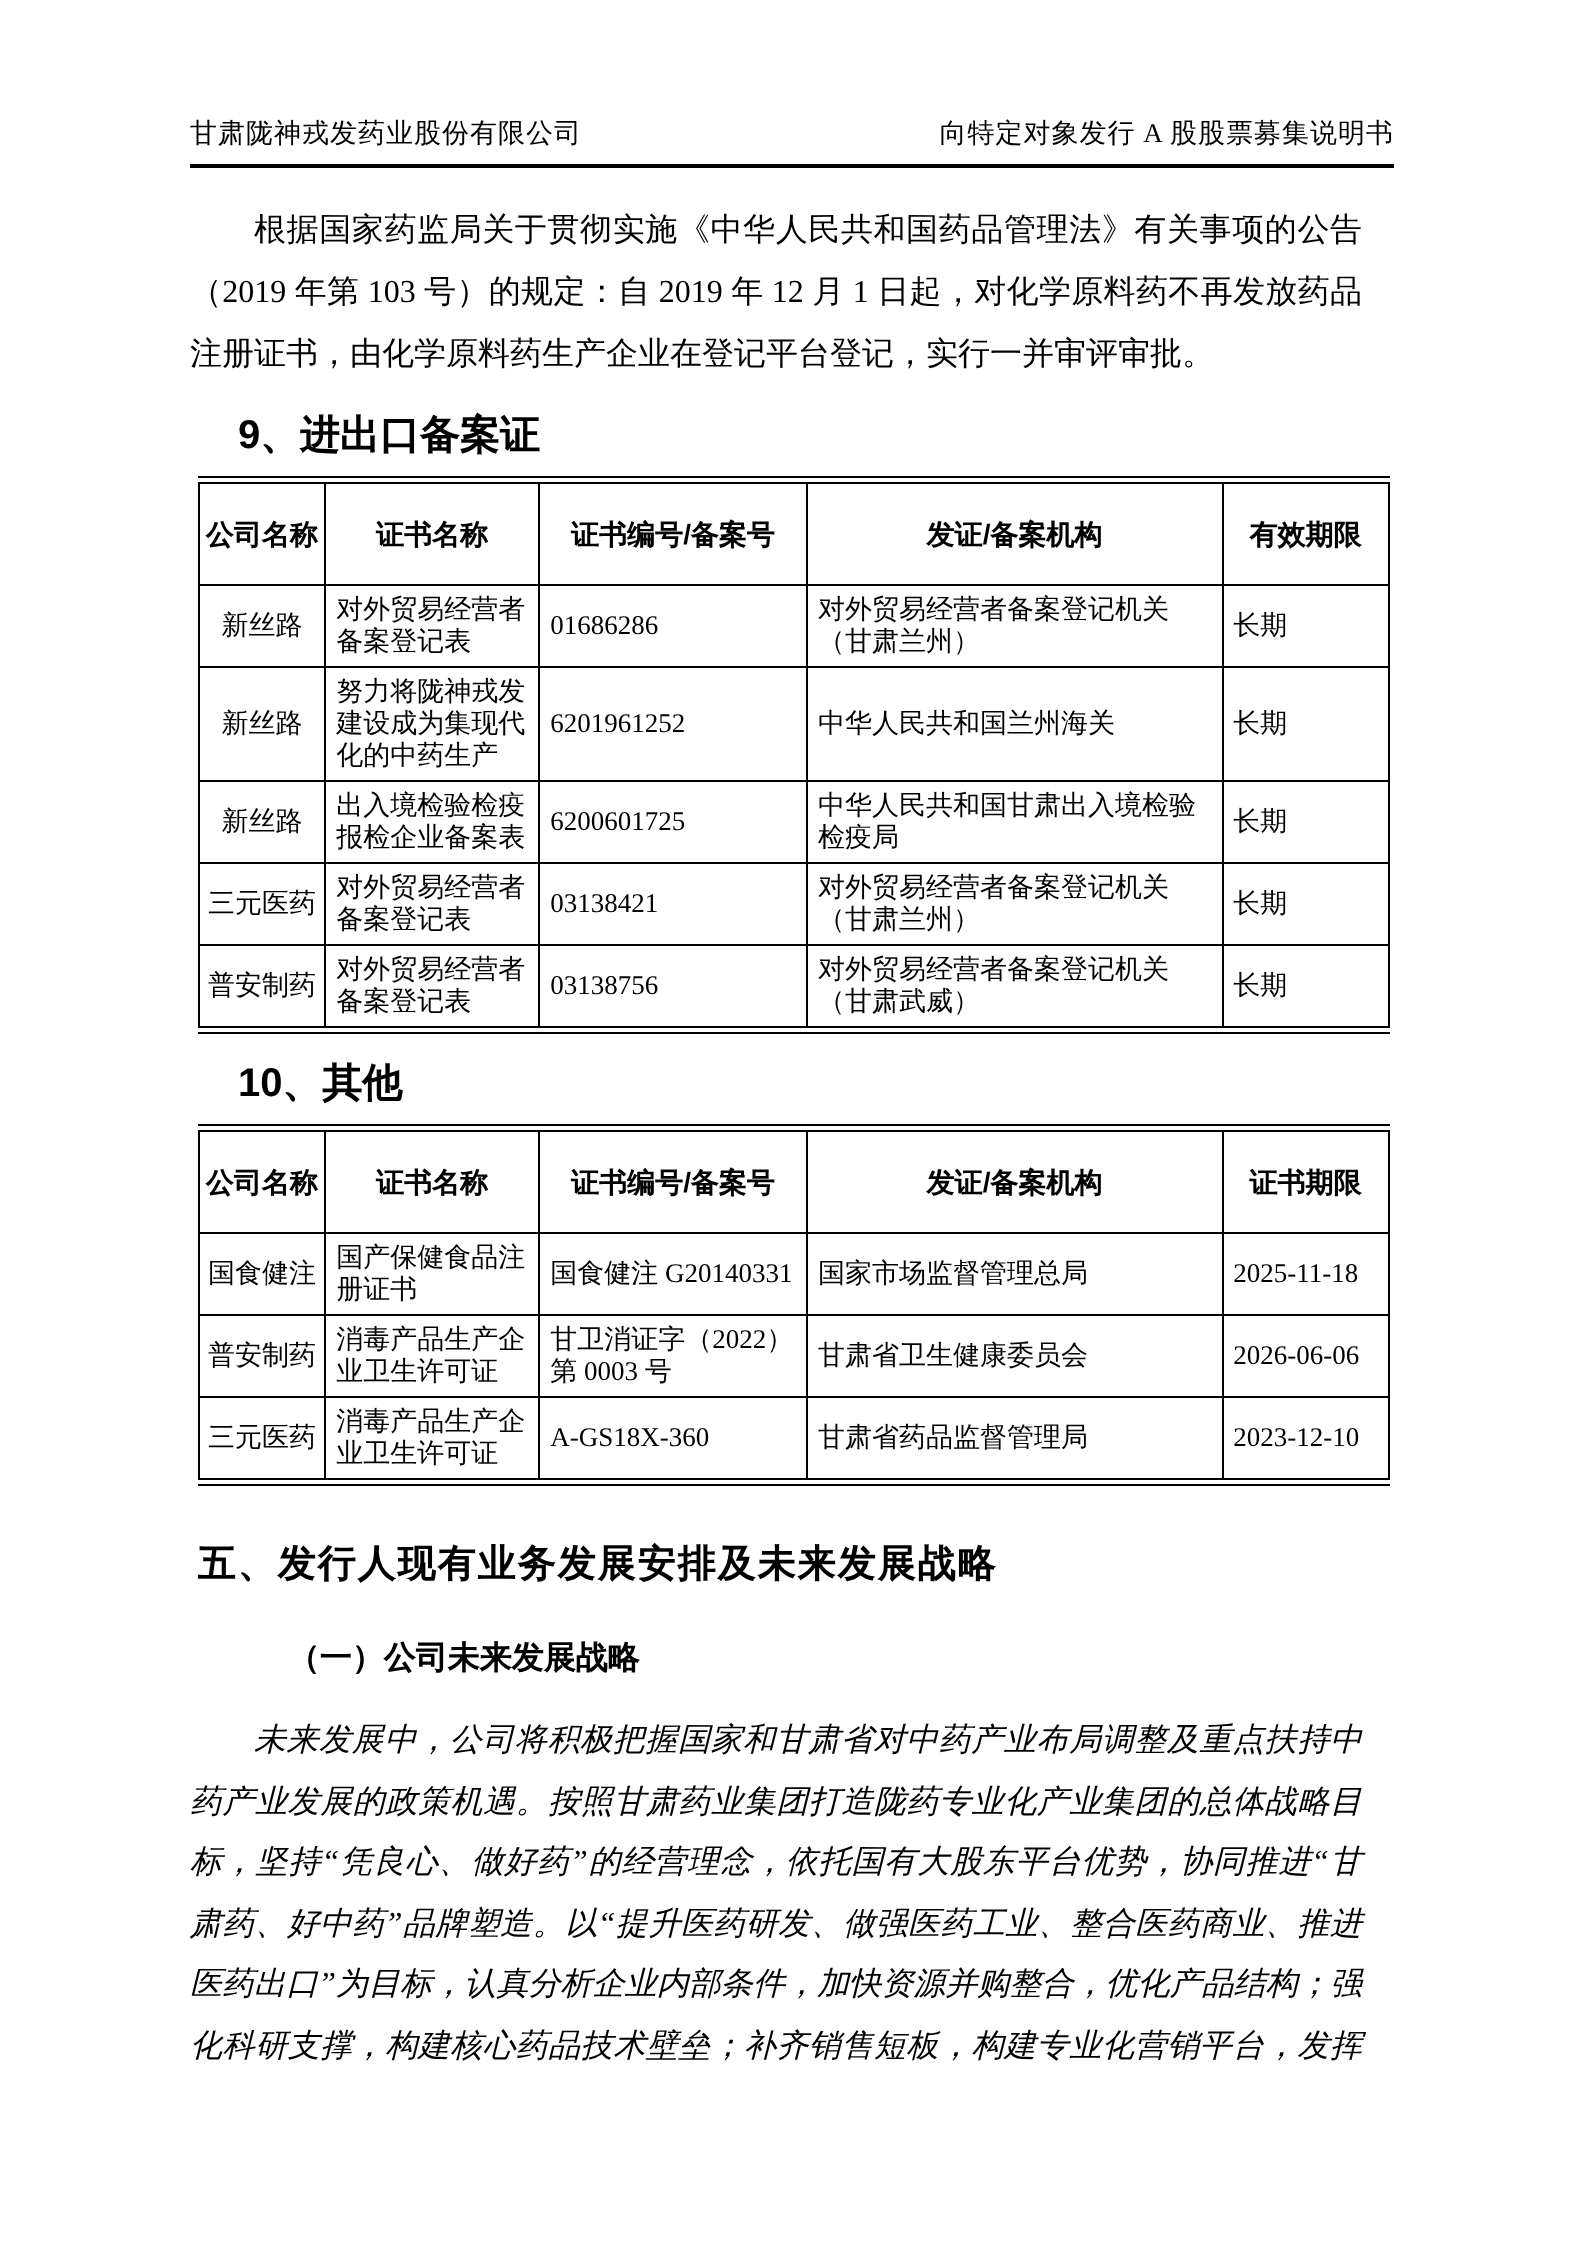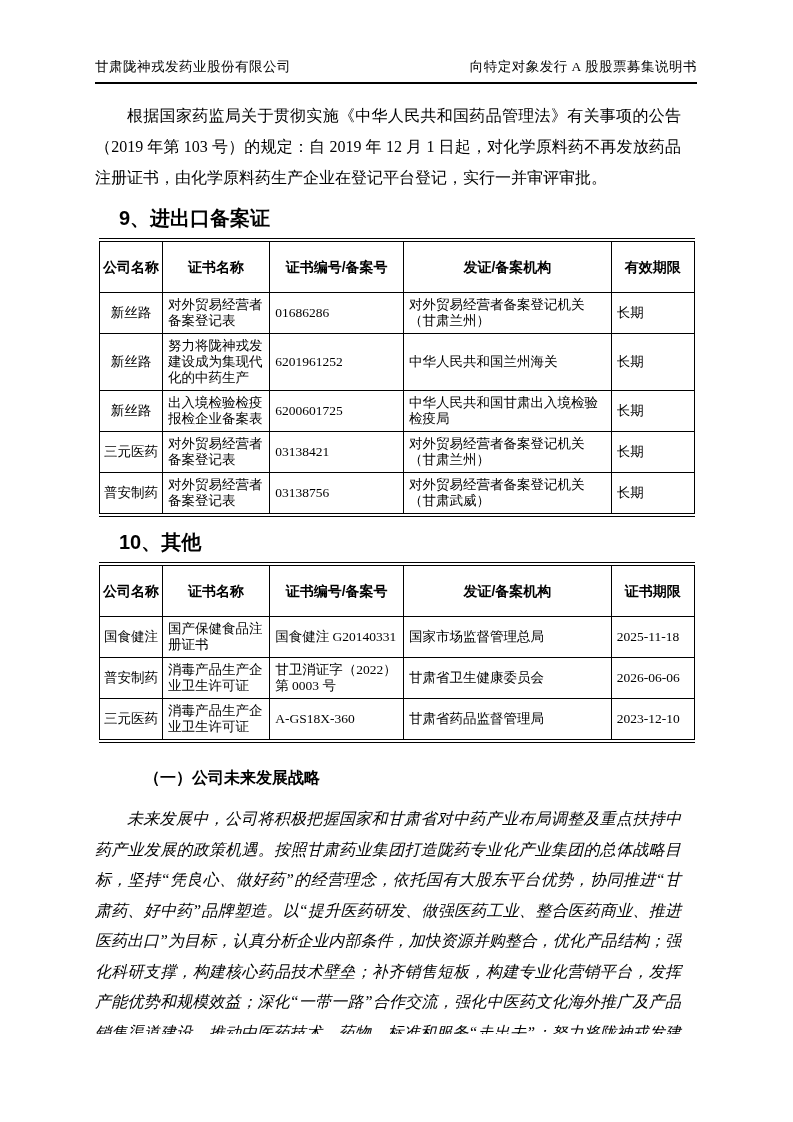--- a/index.html
+++ b/index.html
@@ -207,20 +207,21 @@
         <tr>
           <td class="c-company">三元医药</td>
           <td>消毒产品生产企业卫生许可证</td>
           <td>A-GS18X-360</td>
           <td>甘肃省药品监督管理局</td>
           <td>2023-12-10</td>
         </tr>
       </tbody>
     </table>
 
+    <div class="h-chapter">五、发行人现有业务发展安排及未来发展战略</div>
 
     <div class="h-sub">（一）公司未来发展战略</div>
 
     <p class="para body2">未来发展中，公司将积极把握国家和甘肃省对中药产业布局调整及重点扶持中药产业发展的政策机遇。按照甘肃药业集团打造陇药专业化产业集团的总体战略目标，坚持“凭良心、做好药”的经营理念，依托国有大股东平台优势，协同推进“甘肃药、好中药”品牌塑造。以“提升医药研发、做强医药工业、整合医药商业、推进医药出口”为目标，认真分析企业内部条件，加快资源并购整合，优化产品结构；强化科研支撑，构建核心药品技术壁垒；补齐销售短板，构建专业化营销平台，发挥产能优势和规模效益；深化“一带一路”合作交流，强化中医药文化海外推广及产品销售渠道建设，推动中医药技术、药物、标准和服务“走出去”；努力将陇神戎发建设成为集现代化的中药生产、中药材深加工、药品流</p>
 
   </div>
 
   <div class="page-footer">1-1-55</div>
 </div>
 

